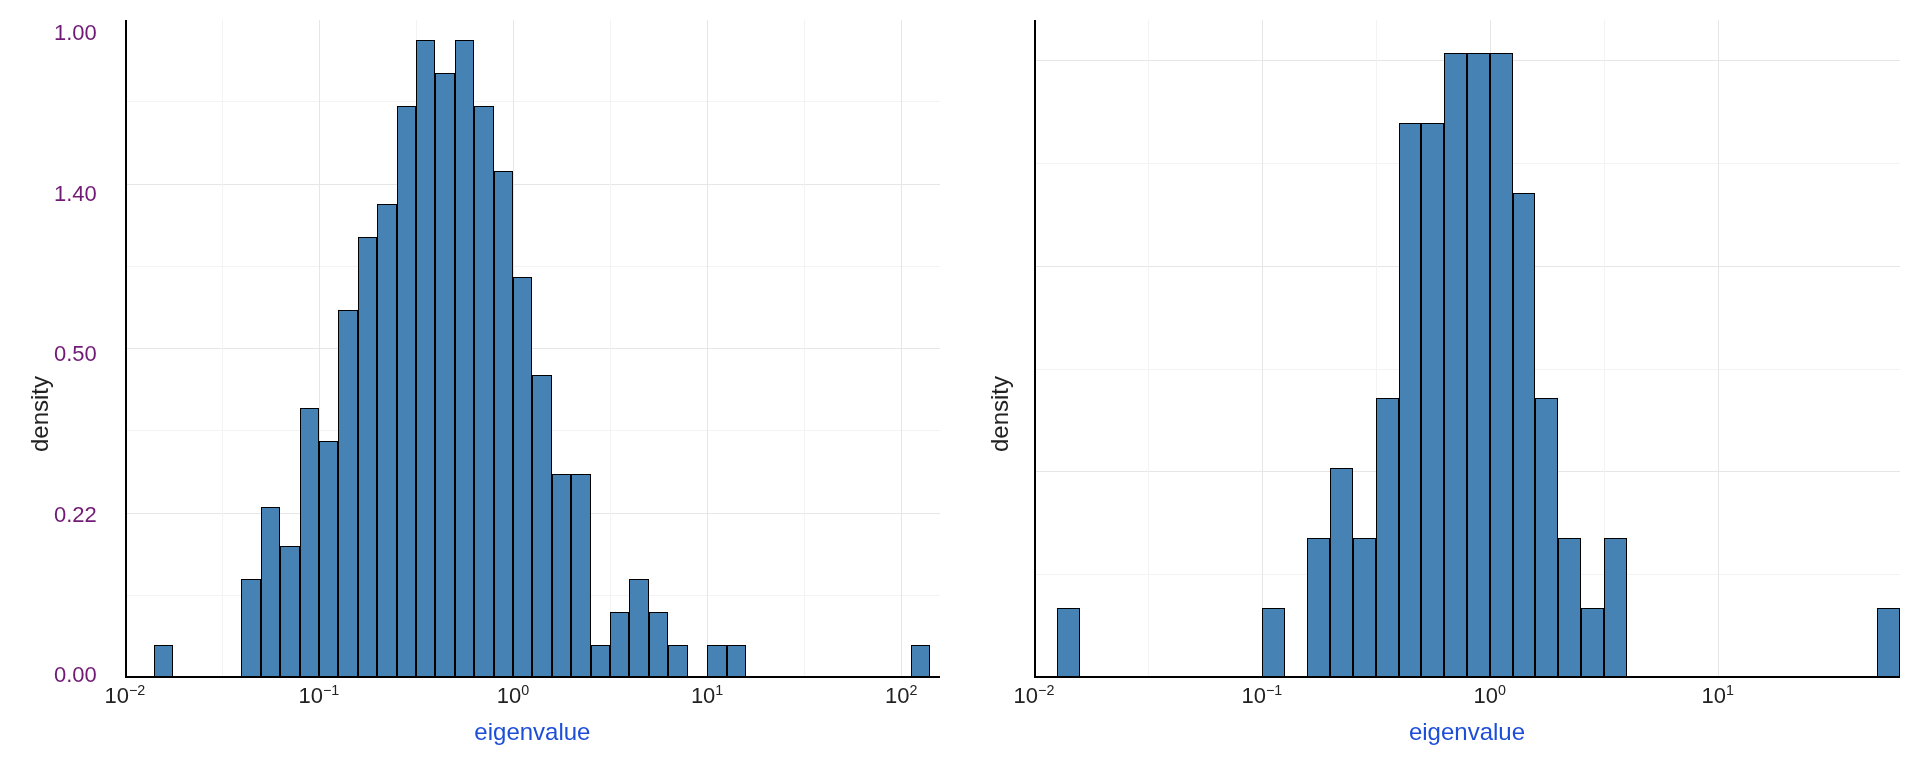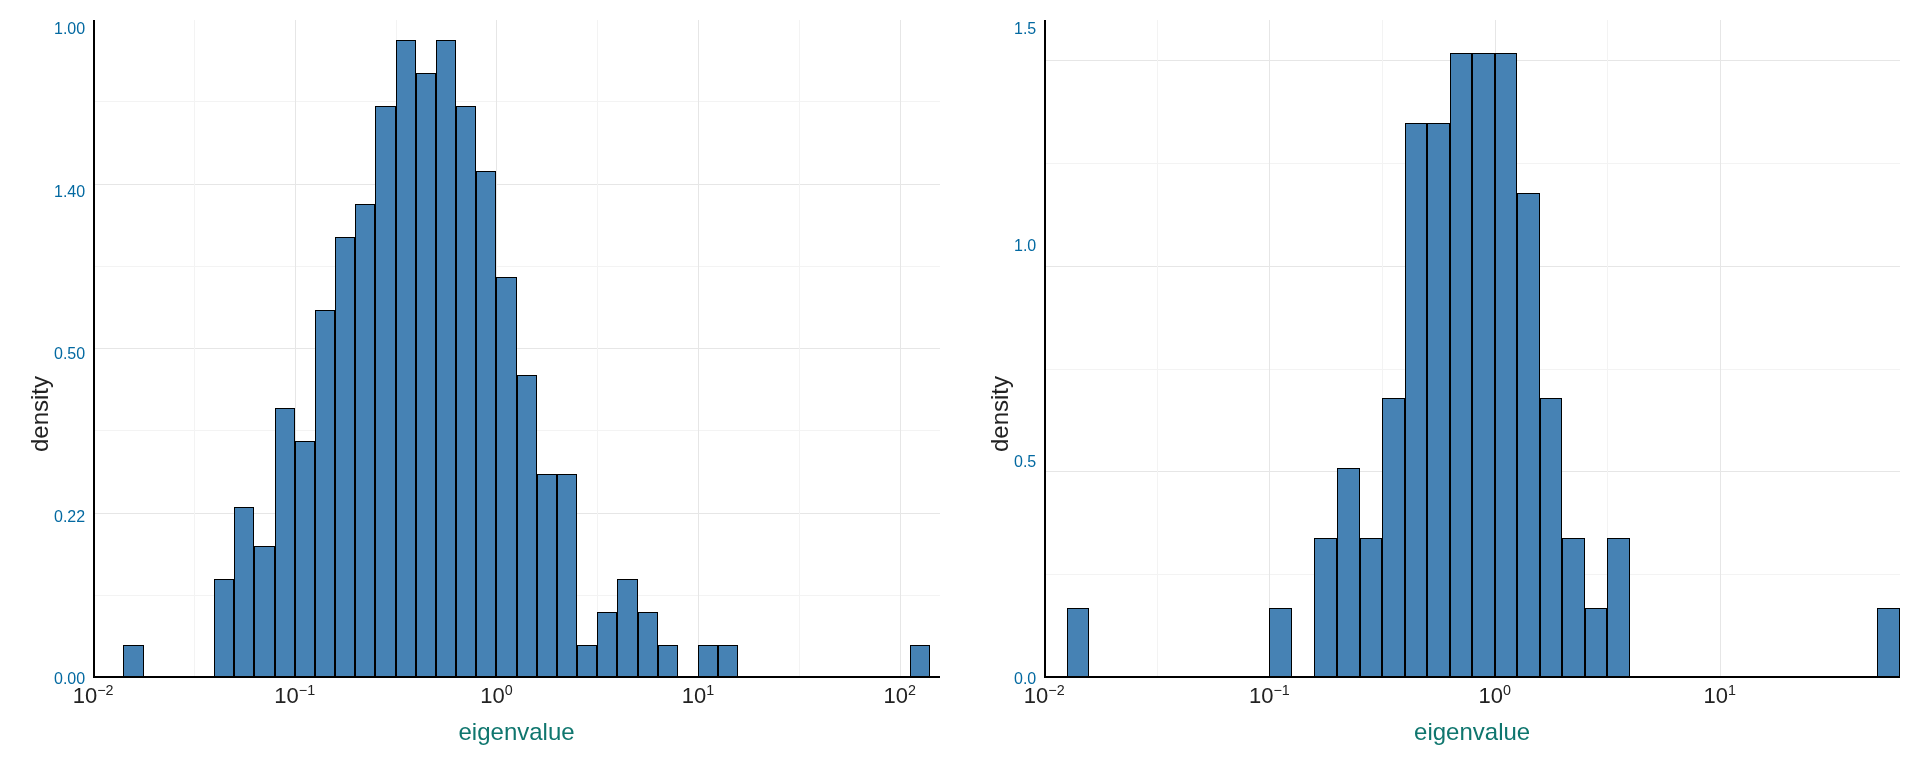--- a/index.html
+++ b/index.html
@@ -37,29 +37,30 @@
     transform: rotate(180deg);
     text-align: center;
     font-size: 24px;
     color: #222;
     padding: 0 6px 60px 0;
   }
   .y-ticks {
     display: flex;
     flex-direction: column;
     justify-content: space-between;
-    font-size: 16px;
-    color: #0369a1;
+    font-size: 22px;
+    color: #701a75;
     padding-right: 8px;
     padding-bottom: 60px;
   }
   .plot-col {
     flex: 1;
     display: flex;
     flex-direction: column;
+    margin-left: 20px;
   }
   .plot-area {
     flex: 1;
     position: relative;
     background: #fff;
     overflow: hidden;
   }
   .grid-major {
     position: absolute;
     background: #e6e6e6;
@@ -94,21 +95,21 @@
   }
   .x-tick {
     position: absolute;
     top: 4px;
     transform: translateX(-50%);
     white-space: nowrap;
   }
   .x-axis-label {
     text-align: center;
     font-size: 24px;
-    color: #0f766e;
+    color: #1d4ed8;
     height: 30px;
   }
   sup { font-size: 0.65em; }
 </style>
 </head>
 <body>
 
 <div class="charts-container">
 
   <div class="chart-panel">
@@ -179,26 +180,20 @@
             <div class="x-tick" style="left: 95.2381%;">10<sup>2</sup></div>
           </div>
         <div class="x-axis-label">eigenvalue</div>
       </div>
     </div>
   </div>
 
   <div class="chart-panel">
     <div class="plot-wrap">
       <div class="y-axis-label">density</div>
-      <div class="y-ticks">
-          <span>1.5</span>
-          <span>1.0</span>
-          <span>0.5</span>
-          <span>0.0</span>
-        </div>
       <div class="plot-col">
         <div class="plot-area" id="plot-1">
           <div class="grid-major hgrid" style="bottom: 31.25%;"></div>
             <div class="grid-major hgrid" style="bottom: 62.5%;"></div>
             <div class="grid-major hgrid" style="bottom: 93.75%;"></div>
             <div class="grid-minor hgrid" style="bottom: 15.625%;"></div>
             <div class="grid-minor hgrid" style="bottom: 46.875%;"></div>
             <div class="grid-minor hgrid" style="bottom: 78.125%;"></div>
             <div class="grid-major vgrid" style="left: 0%;"></div>
             <div class="grid-major vgrid" style="left: 26.3158%;"></div>

